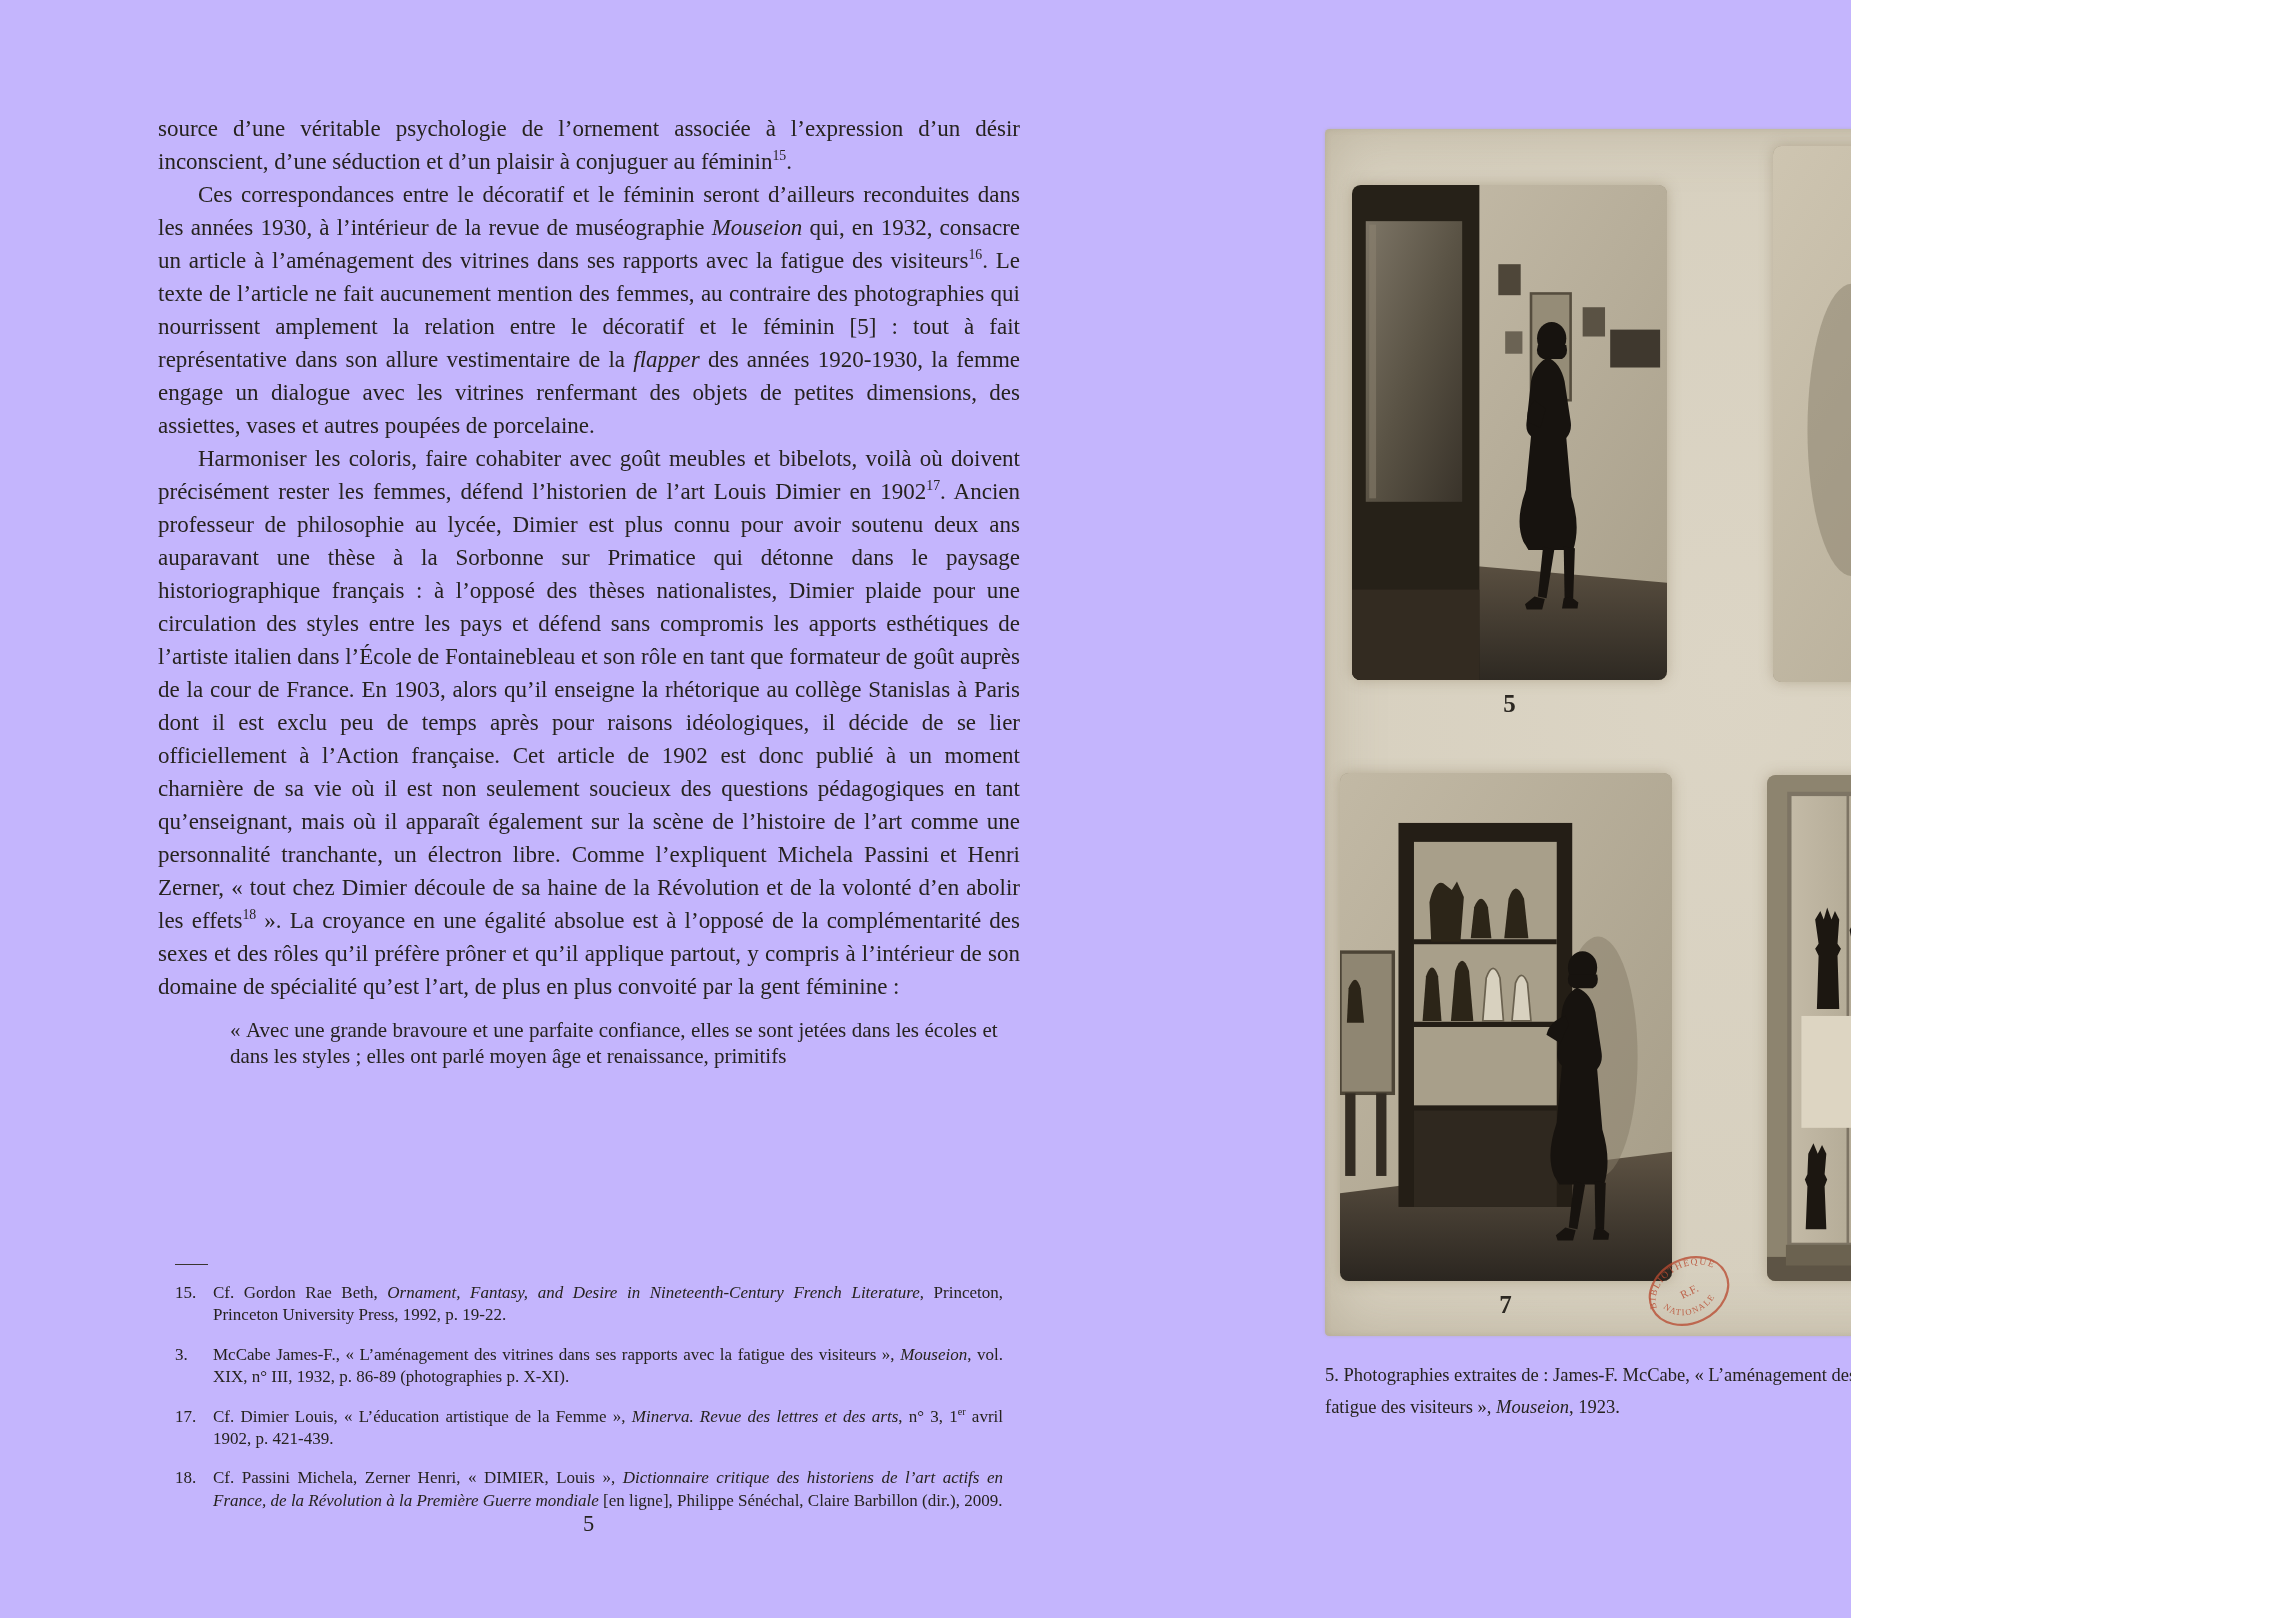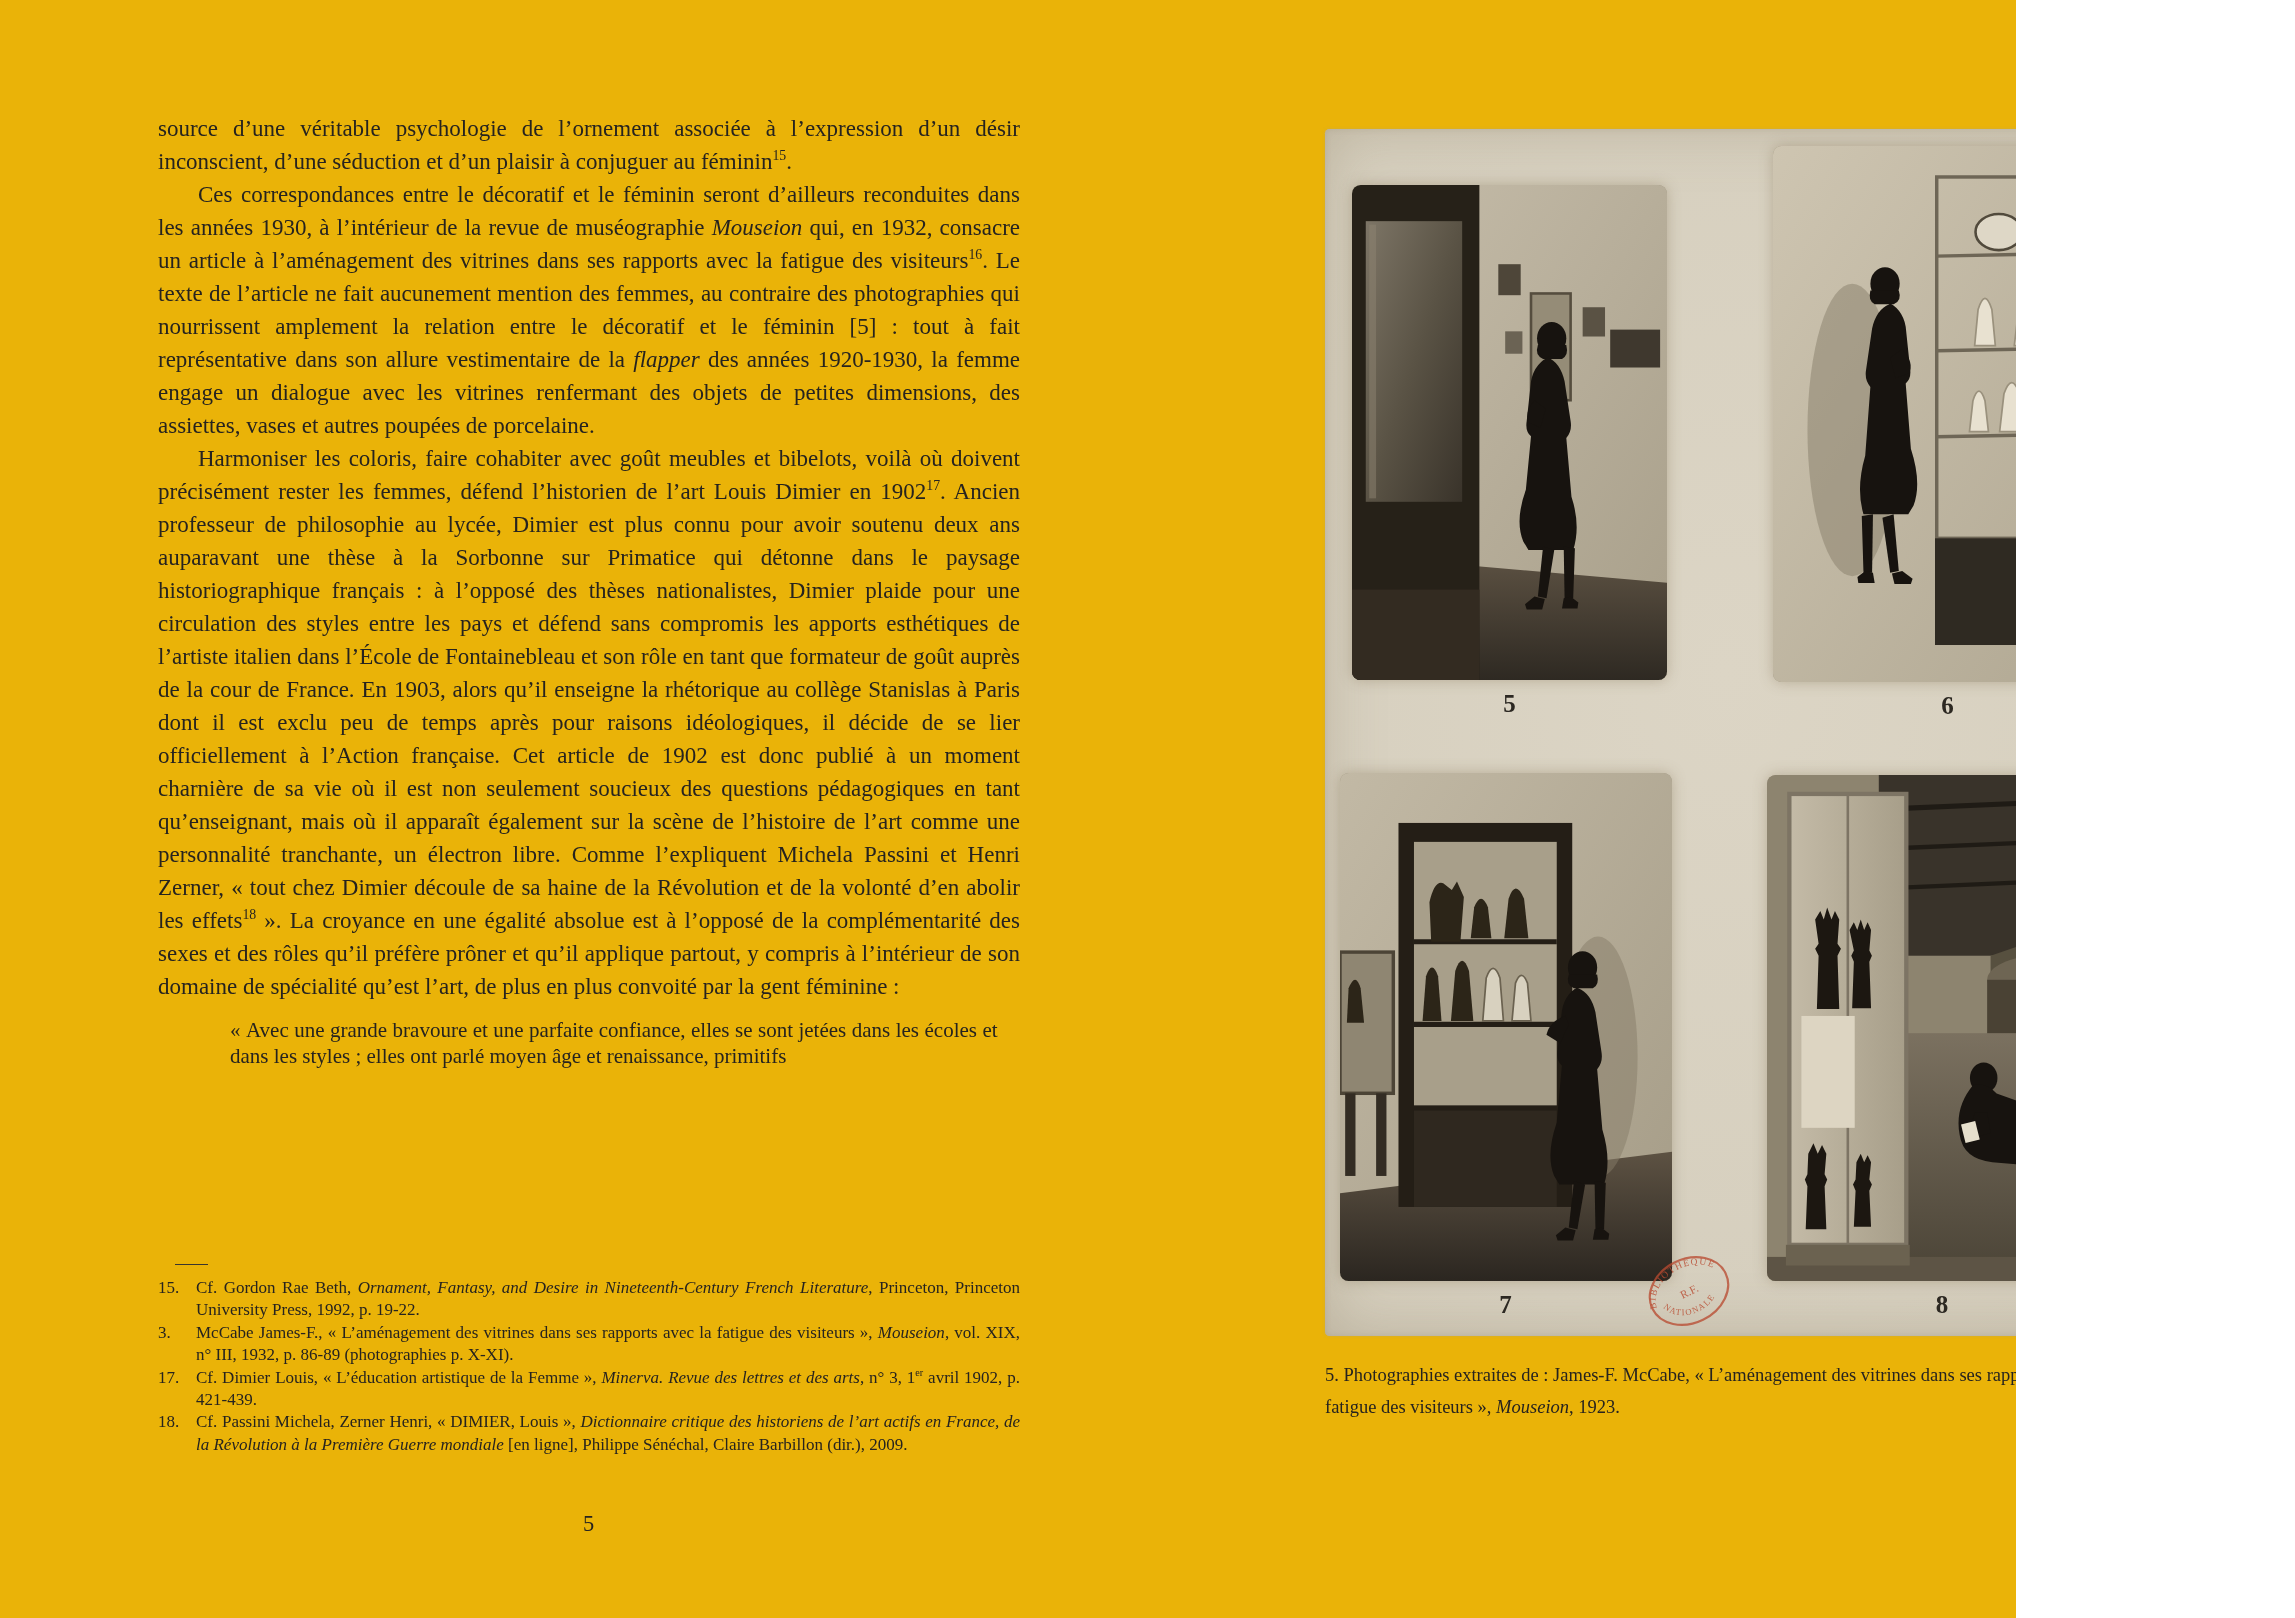--- a/index.html
+++ b/index.html
@@ -1,38 +1,38 @@
 <!DOCTYPE html>
 <html lang="fr" style="font-size:13.8px"><head>
 <meta charset="utf-8">
 <style>
   html,body{margin:0;padding:0;background:#ffffff;}
   .spread{
-    position:relative;width:2016px;height:1618px;background:#eab308;
+    position:relative;width:1851px;height:1618px;background:#c4b5fd;
     font-family:"Liberation Serif","DejaVu Serif",serif;color:#26231f;overflow:hidden;
   }
   
   .text-column{
     position:absolute;left:158px;top:112px;width:862px;
     font-size:23px;line-height:33px;text-align:justify;
     text-rendering:optimizeLegibility;
   }
   .text-column p{margin:0;}
   .text-column p.indent{text-indent:40px;}
   sup{font-size:0.60em;line-height:0;vertical-align:super;}
   em{font-style:italic;}
   .quote{
     margin:13.8px 22.4px 0 72px;font-size:21px;line-height:26px;text-align:justify;
   }
   .footnotes{
     position:absolute;left:158px;top:1264px;width:862px;
     font-size:17px;line-height:22.4px;text-align:justify;
   }
   .fn-rule{width:33px;height:0;border-top:1.7px solid #39352f;margin:0 0 12px 17px;}
-  .footnote{text-indent:-38px;padding-left:38px;margin:0;}
+  .footnote{text-indent:-38px;padding-left:38px;margin:17px;}
   .fn-num{display:inline-block;width:38px;text-indent:0;}
   .page-number{
     position:absolute;left:158px;top:1511px;width:862px;text-align:center;
     font-size:22.4px;letter-spacing:0.9px;
   }
   
   .plate{
     position:absolute;left:1325px;top:129px;width:800px;height:1207px;
     background:radial-gradient(120% 100% at 50% 45%, #dcd5c5 0%, #d6cfbe 55%, #cbc3b0 100%);
     box-shadow:inset 0 0 60px rgba(125,110,82,.28), inset 0 0 6.9px rgba(125,110,82,.2), 0 0 3.4px rgba(170,160,135,.4);

